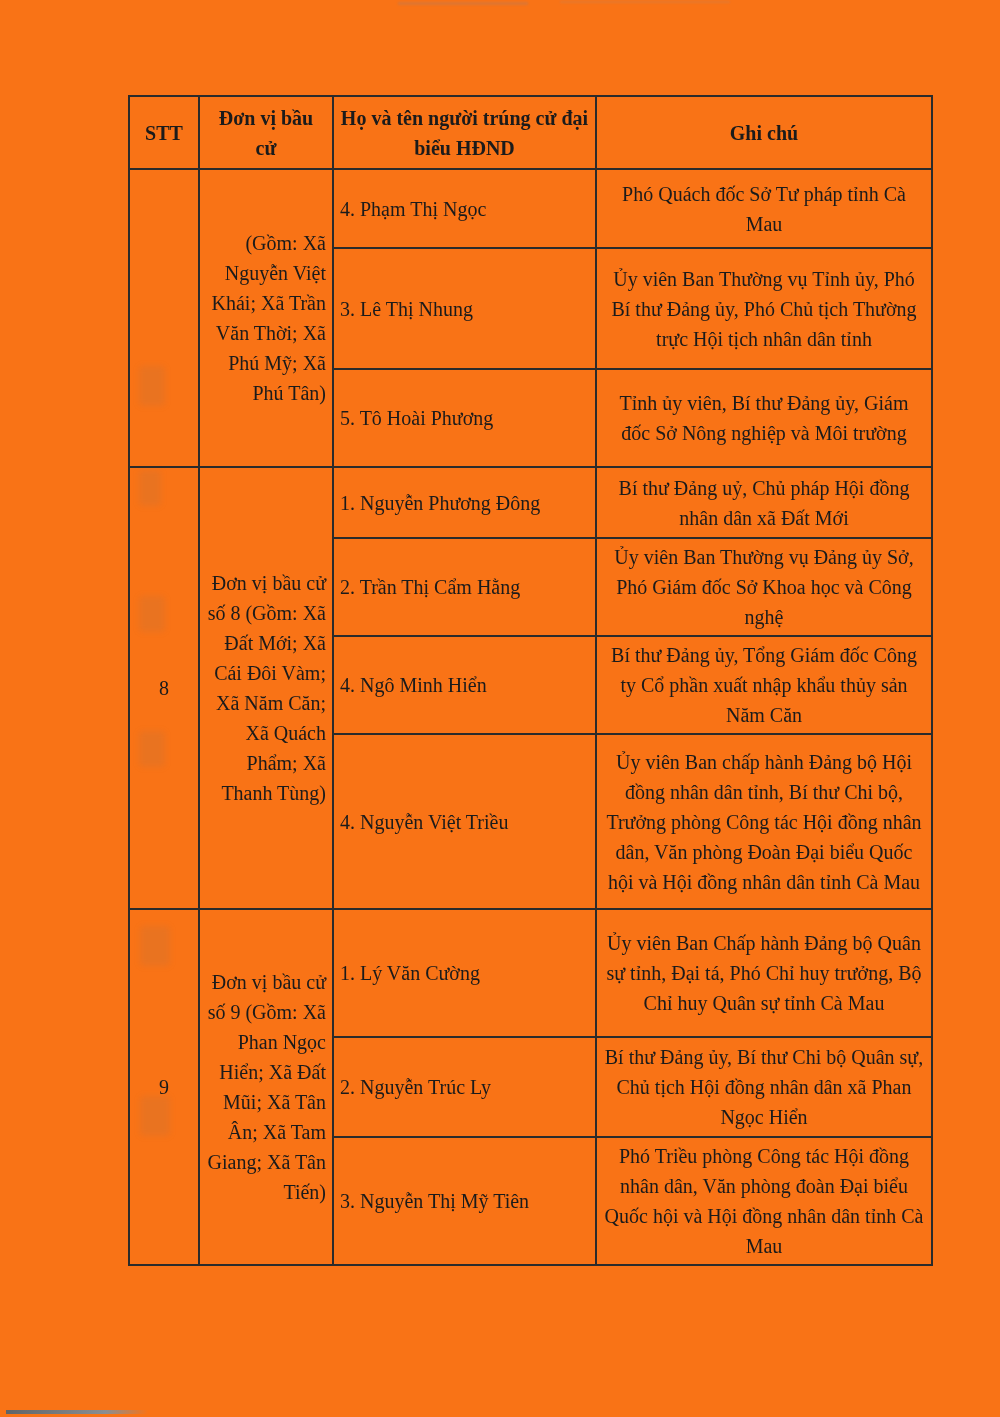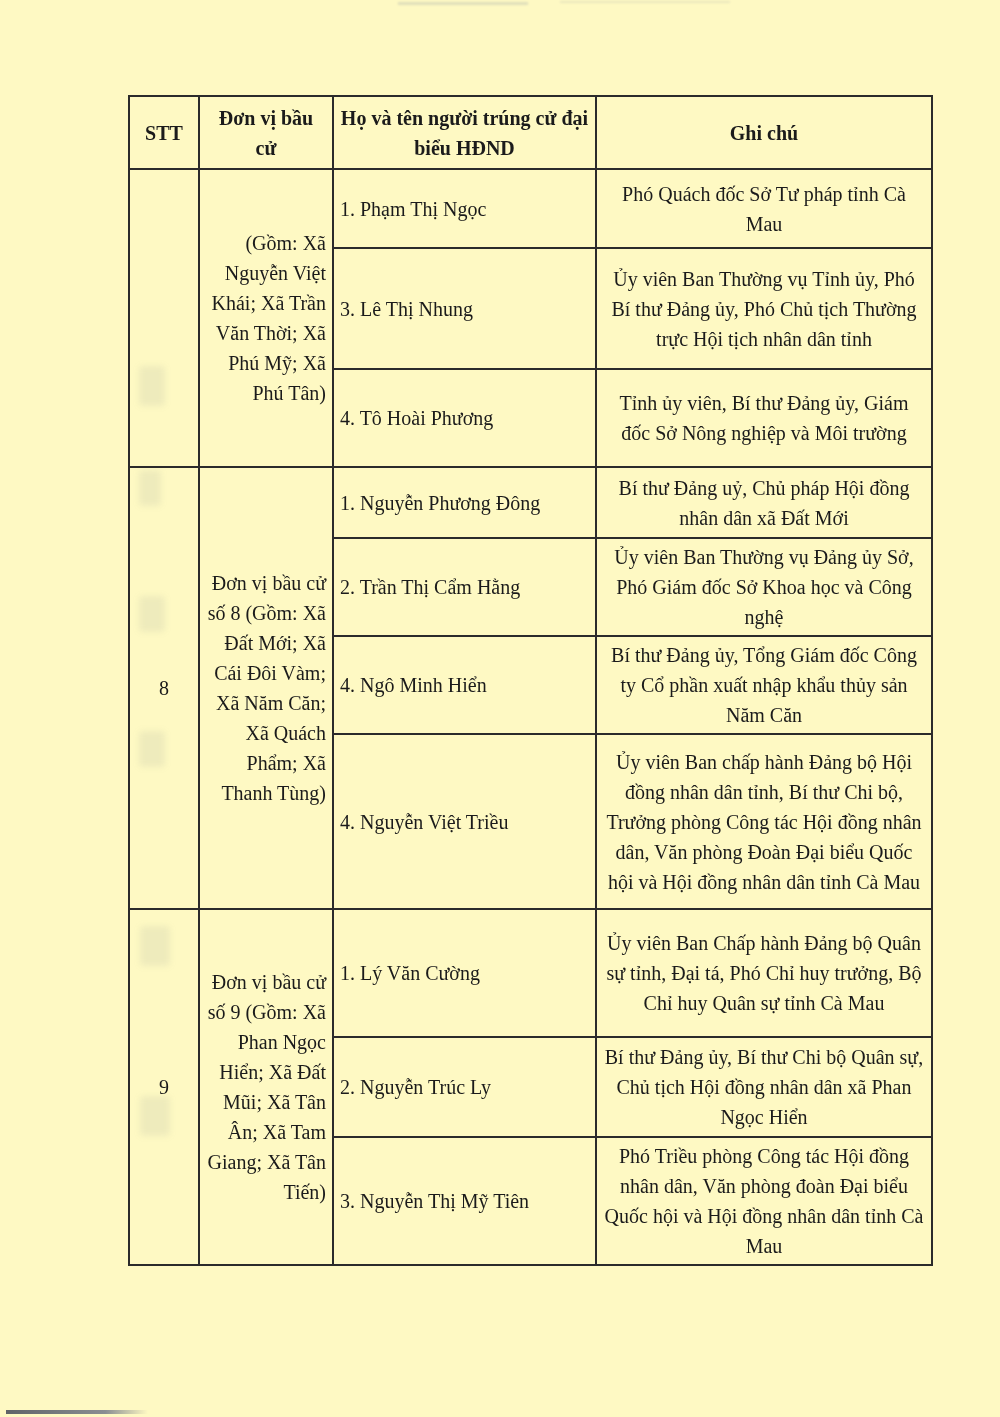--- a/index.html
+++ b/index.html
@@ -1,21 +1,21 @@
 <!DOCTYPE html>
 <html><head>
 <meta charset="utf-8">
 <style>
   html,body{margin:0;padding:0;}
   body{background:#e9e9e9;}
   .page{
     position:relative;
     width:1000px;height:1417px;
     margin:0 auto;
-    background:#fef9c3;
+    background:#f97316;
     overflow:hidden;
     font-family:"Liberation Serif","DejaVu Serif",serif;
     color:#1b1b1b;
   }
   table.doc{
     position:absolute;
     left:128px;top:95px;
     width:803px;
     border-collapse:collapse;
     table-layout:fixed;
@@ -93,29 +93,29 @@
       <tr style="height:73px;">
         <th>STT</th>
         <th>Đơn vị bầu cử</th>
         <th>Họ và tên người trúng cử đại biểu HĐND</th>
         <th>Ghi chú</th>
       </tr>
 
       <tr style="height:79px;">
         <td class="stt" rowspan="3"></td>
         <td class="unit" rowspan="3"><span class="unit-bold"></span> <span>(Gồm: Xã Nguyễn Việt Khái; Xã Trần Văn Thời; Xã Phú Mỹ; Xã Phú Tân)</span></td>
-        <td class="name">1. Phạm Thị Ngọc</td>
+        <td class="name">4. Phạm Thị Ngọc</td>
         <td class="note">Phó Quách đốc Sở Tư pháp tỉnh Cà Mau</td>
       </tr>
       <tr style="height:121px;">
         <td class="name">3. Lê Thị Nhung</td>
         <td class="note">Ủy viên Ban Thường vụ Tỉnh ủy, Phó Bí thư Đảng ủy, Phó Chủ tịch Thường trực Hội tịch nhân dân tỉnh</td>
       </tr>
       <tr style="height:98px;">
-        <td class="name">4. Tô Hoài Phương</td>
+        <td class="name">5. Tô Hoài Phương</td>
         <td class="note">Tỉnh ủy viên, Bí thư Đảng ủy, Giám đốc Sở Nông nghiệp và Môi trường</td>
       </tr>
 
       <tr style="height:71px;">
         <td class="stt" rowspan="4">8</td>
         <td class="unit" rowspan="4"><span class="unit-bold">Đơn vị bầu cử số 8</span> <span>(Gồm: Xã Đất Mới; Xã Cái Đôi Vàm; Xã Năm Căn; Xã Quách Phẩm; Xã Thanh Tùng)</span></td>
         <td class="name">1. Nguyễn Phương Đông</td>
         <td class="note">Bí thư Đảng uỷ, Chủ pháp Hội đồng nhân dân xã Đất Mới</td>
       </tr>
       <tr style="height:98px;">

